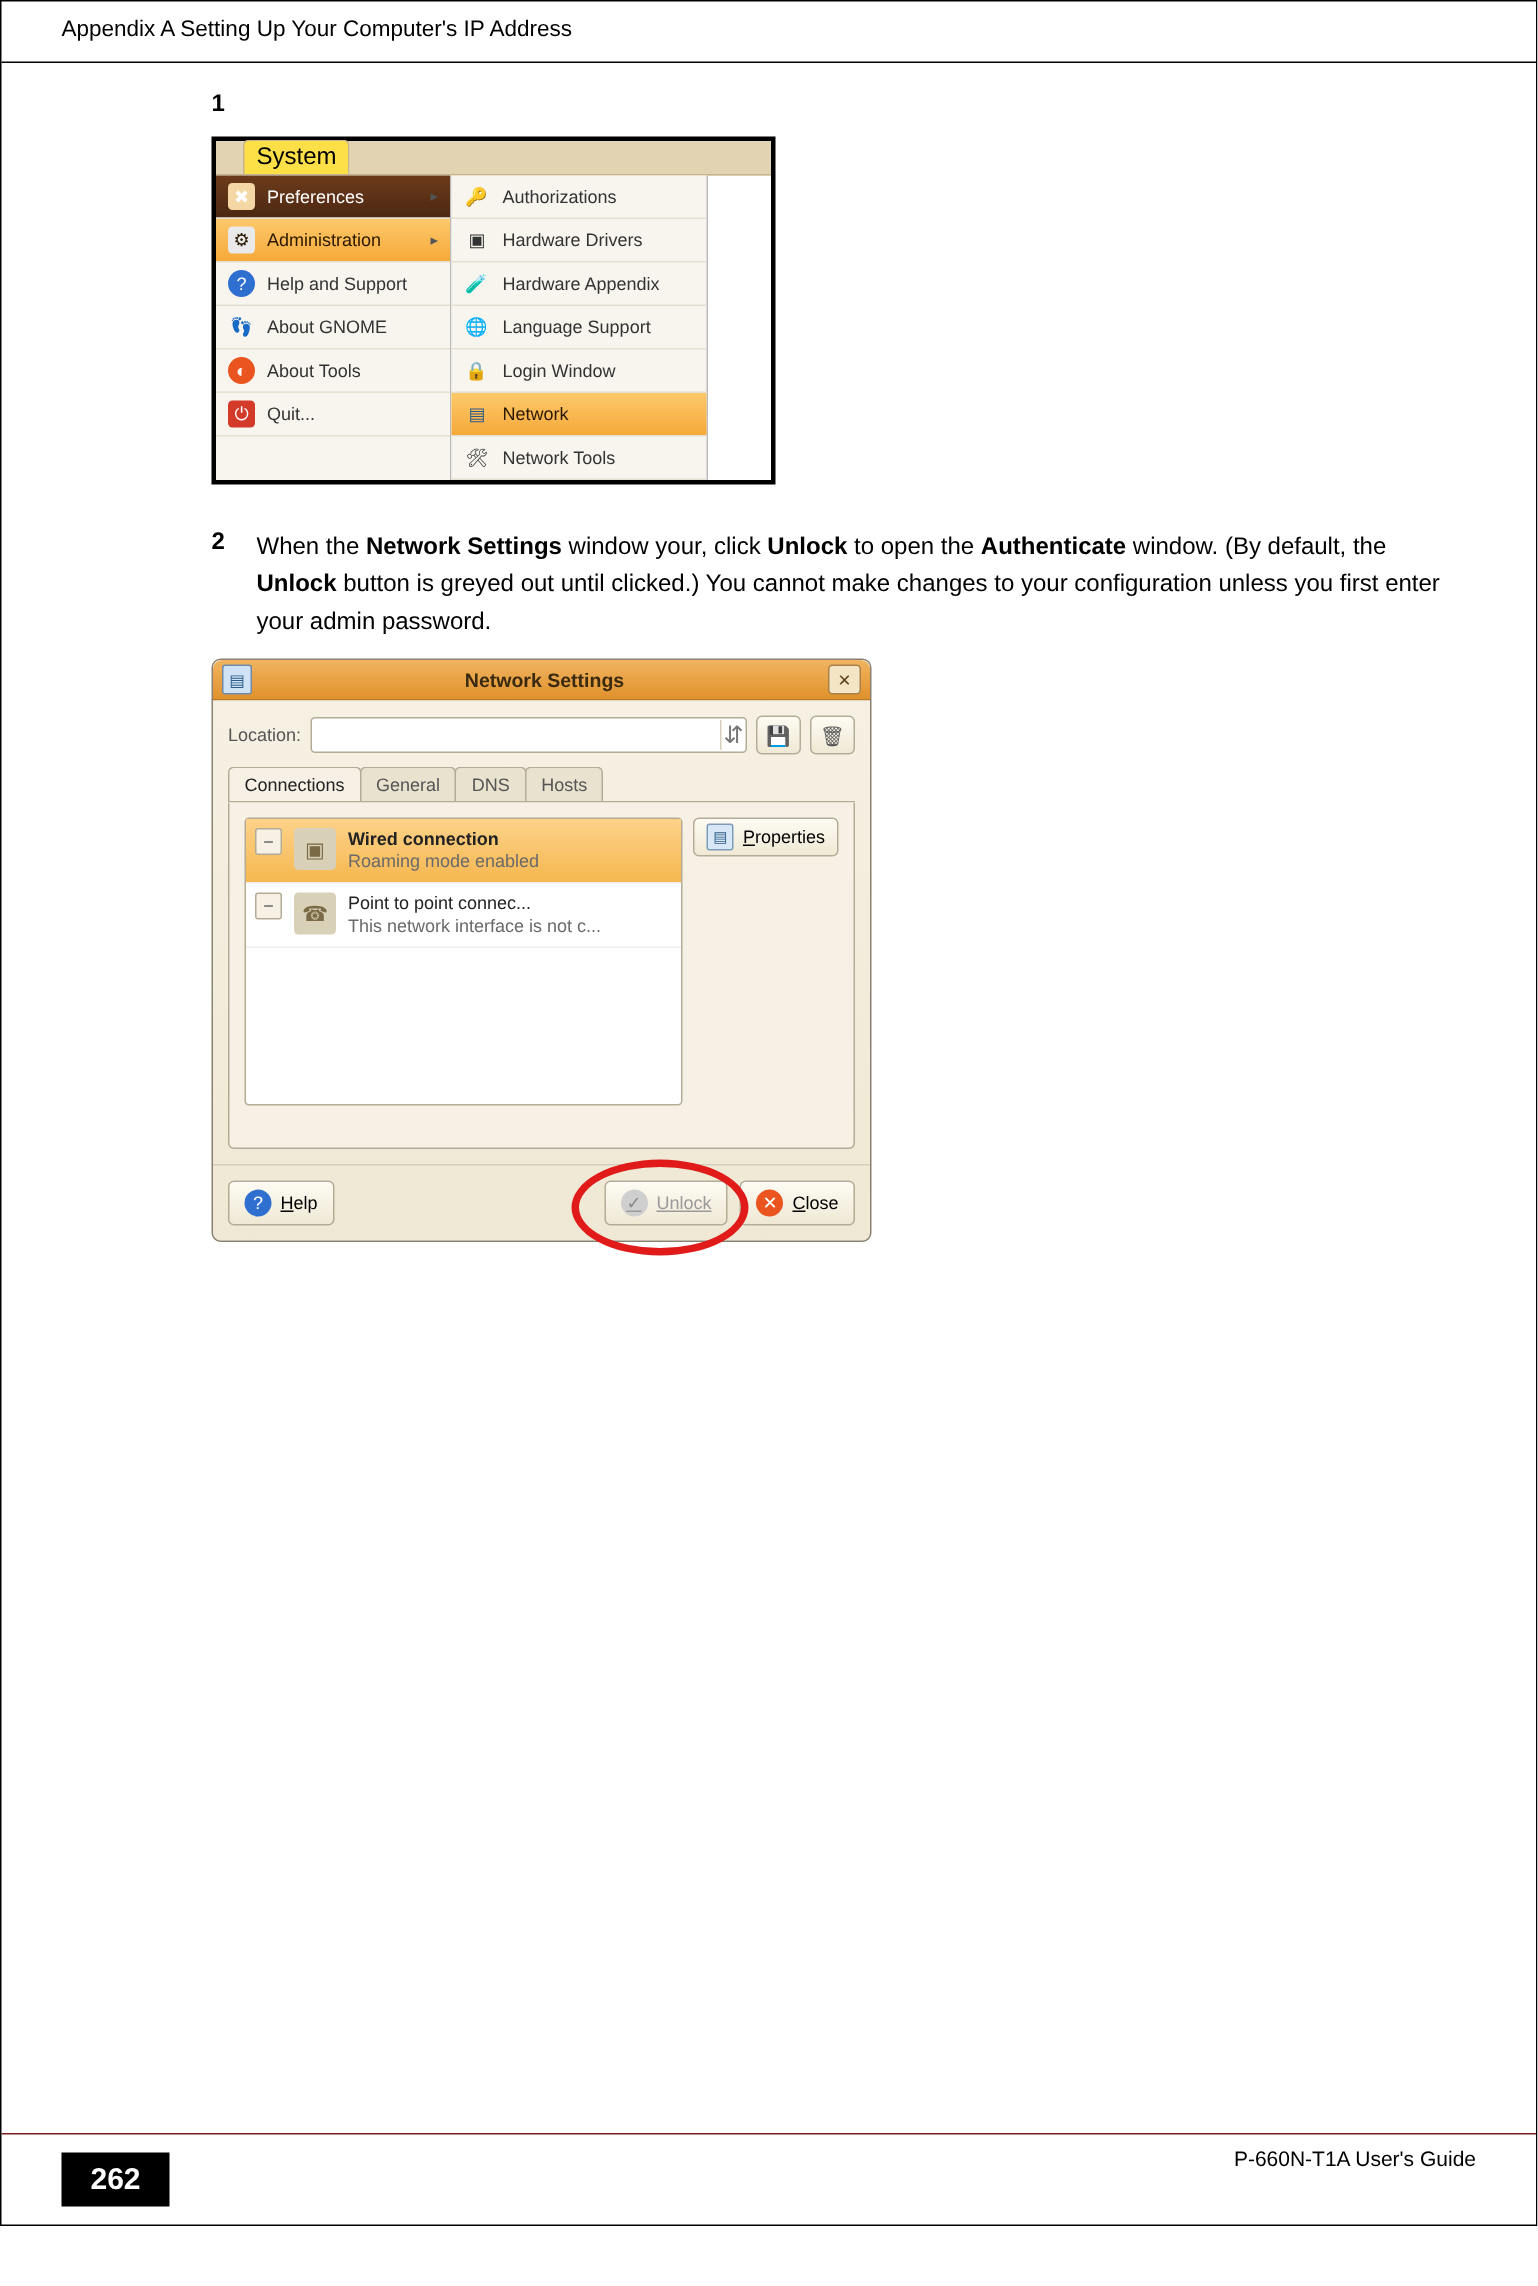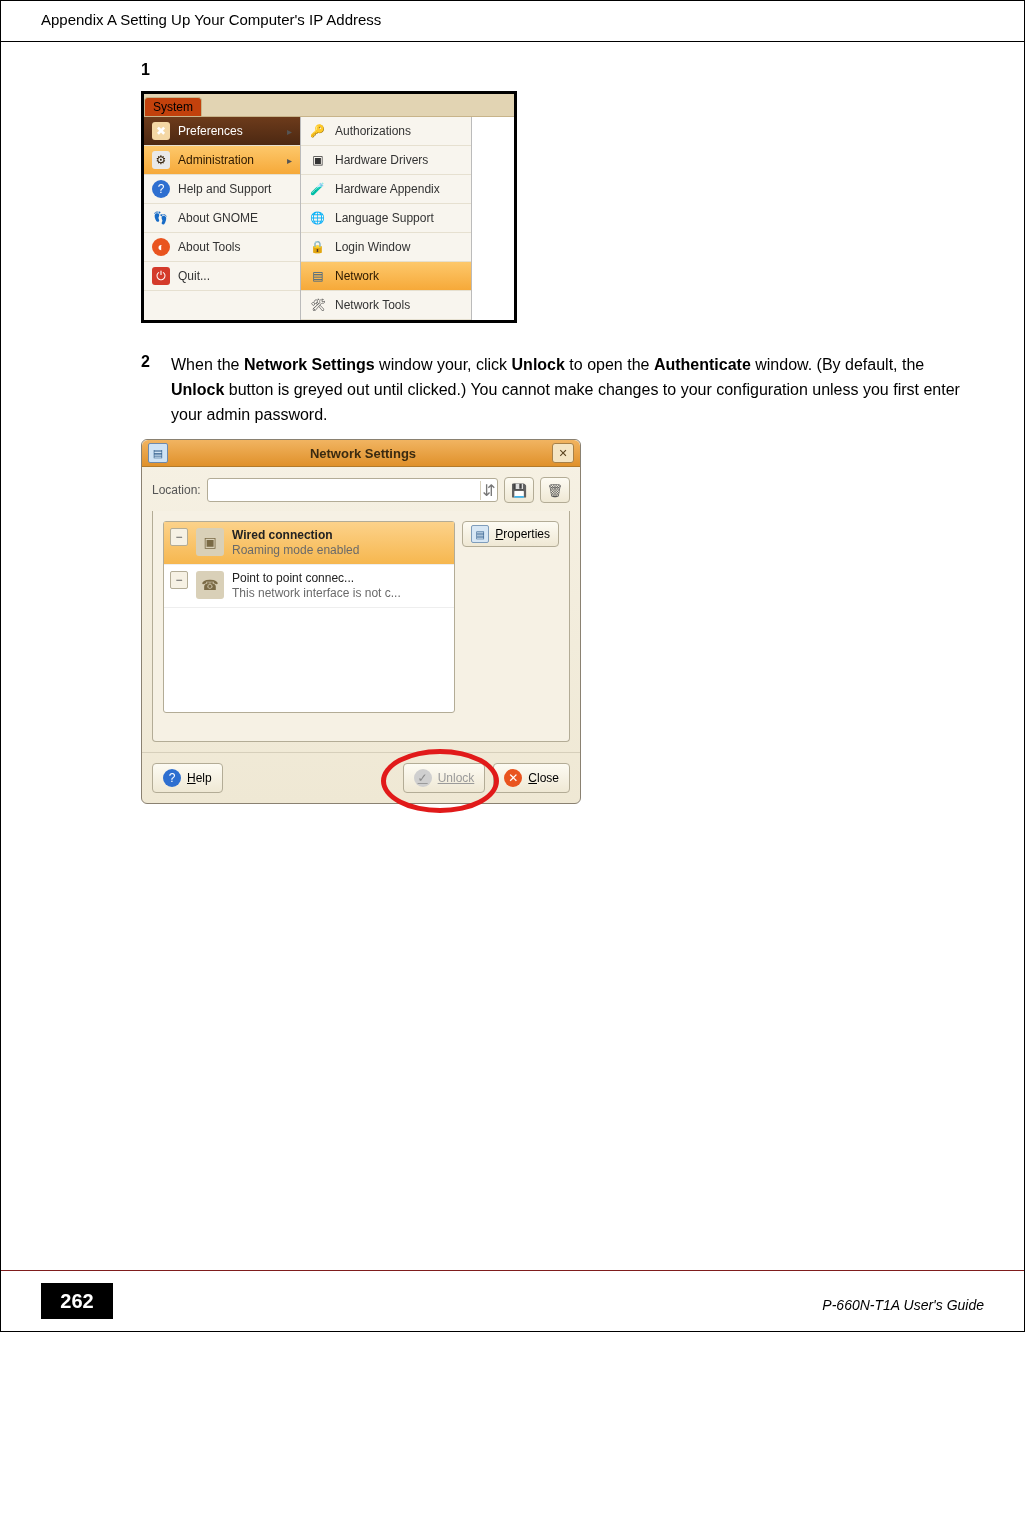--- a/index.html
+++ b/index.html
@@ -1,27 +1,27 @@
 <!DOCTYPE html>
 <html><head>
 <meta charset="utf-8">
 <style>
   html,body{margin:0;padding:0;background:#fff;color:#000;font-family:Verdana,Arial,sans-serif;font-size:16px;}
-  .page{width:1025px;height:1332px;position:relative;box-sizing:border-box;border:1px solid #000;}
+  .page{width:1025px;height:1484px;position:relative;box-sizing:border-box;border:1px solid #000;}
   .header{position:absolute;top:0;left:0;right:0;height:40px;border-bottom:1px solid #000;}
   .appendix-title{position:absolute;left:40px;top:10px;font-size:15px;}
   .body-col{position:absolute;left:140px;top:60px;right:60px;}
   .intro{font-size:16px;margin:0 0 40px 0;}
   .step{display:flex;align-items:flex-start;margin-bottom:12px;}
   .step-num{font-weight:bold;flex:0 0 30px;font-size:16px;}
   .step-text{font-size:16px;line-height:1.55;}
   .step-text b{font-weight:bold;}
   .figure1{margin:6px 0 30px 0;border:3px solid #000;width:370px;background:#fff;}
   .menubar{background:#e2d4b3;border-bottom:1px solid #c8b48a;height:22px;display:flex;align-items:flex-end;}
-  .menubtn{background:#c2410c;border:1px solid #c8b48a;border-bottom:none;border-radius:4px 4px 0 0;padding:2px 8px;font-size:12px;margin-left:0;}
+  .menubtn{background:#fde047;border:1px solid #c8b48a;border-bottom:none;border-radius:4px 4px 0 0;padding:2px 8px;font-size:16px;margin-left:18px;}
   .menus{display:flex;}
   .menu{border-right:1px solid #bbb;background:#f8f5ee;}
   .m1{width:156px;}
   .m2{width:170px;}
   .mitem{display:flex;align-items:center;padding:5px 8px;border-bottom:1px solid #e6e0d0;font-size:12px;color:#333;}
   .mitem .ico{width:18px;height:18px;margin-right:8px;display:inline-flex;align-items:center;justify-content:center;border-radius:3px;font-size:12px;}
   .mitem .arr{margin-left:auto;color:#555;font-size:10px;}
   .mitem.hi{background:linear-gradient(#fdc86b,#f6a939);color:#2b1800;}
   .mitem.dark{background:linear-gradient(#6d3b1b,#4c2812);color:#fff;}
   .figure2{margin:6px 0 0 0;width:440px;}
@@ -51,21 +51,21 @@
   .propbtn{position:absolute;right:10px;top:10px;height:24px;padding:0 8px;border:1px solid #b3ac96;border-radius:4px;background:linear-gradient(#fdfbf3,#efe8d4);font-size:12px;display:inline-flex;align-items:center;}
   .propbtn .pi{width:16px;height:16px;background:#d7e7f5;border:1px solid #7f9dbb;border-radius:2px;margin-right:6px;display:inline-flex;align-items:center;justify-content:center;font-size:10px;color:#2e5c8a;}
   .btnrow{display:flex;align-items:center;padding:10px;border-top:1px solid #d6cfbb;}
   .gbtn{height:28px;border:1px solid #b3ac96;border-radius:4px;background:linear-gradient(#fdfbf3,#efe8d4);font-size:12px;display:inline-flex;align-items:center;padding:0 10px;}
   .gbtn .gi{width:18px;height:18px;border-radius:9px;margin-right:6px;display:inline-flex;align-items:center;justify-content:center;color:#fff;font-size:12px;}
   .unlock-wrap{position:relative;margin-left:auto;display:flex;align-items:center;}
   .redcircle{position:absolute;left:-22px;top:-14px;width:108px;height:54px;border:5px solid #e11a1a;border-radius:50%;pointer-events:none;}
   .gbtn.unlock{color:#9a9a9a;text-decoration:underline;margin-right:8px;}
   .footer{position:absolute;left:0;right:0;bottom:0;height:60px;border-top:1px solid #7f1d1d;}
   .pagenum-box{position:absolute;left:40px;bottom:12px;width:72px;height:36px;background:#000;color:#fff;display:flex;align-items:center;justify-content:center;font-size:20px;font-weight:bold;}
-  .guide{position:absolute;right:40px;bottom:18px;font-size:14px;font-style:italic;}
+  .guide{position:absolute;right:40px;bottom:36px;font-size:14px;}
   
   .ul{text-decoration:underline;}
 </style>
 </head>
 <body>
 
 <div class="page">
 
   <div class="header">
     <div class="appendix-title">Appendix A Setting Up Your Computer's IP Address</div>
@@ -163,20 +163,26 @@
             <span class="lab">Location:</span>
             <div class="combo">
                 <span class="cb">⇵</span>
               </div>
             <div class="sqbtn">
                 <span>💾</span>
               </div>
             <div class="sqbtn">
                 <span>🗑</span>
               </div>
+          </div>
+          <div class="tabs">
+            <div class="tab active">Connections</div>
+            <div class="tab">General</div>
+            <div class="tab">DNS</div>
+            <div class="tab">Hosts</div>
           </div>
           <div class="tabpane">
             <div class="connlist">
               <div class="connitem sel">
                 <div class="minus">−</div>
                 <div class="connico">▣</div>
                 <div class="conntxt">
                   <div class="ct1">Wired connection</div>
                   <div class="ct2">Roaming mode enabled</div>
                 </div>

